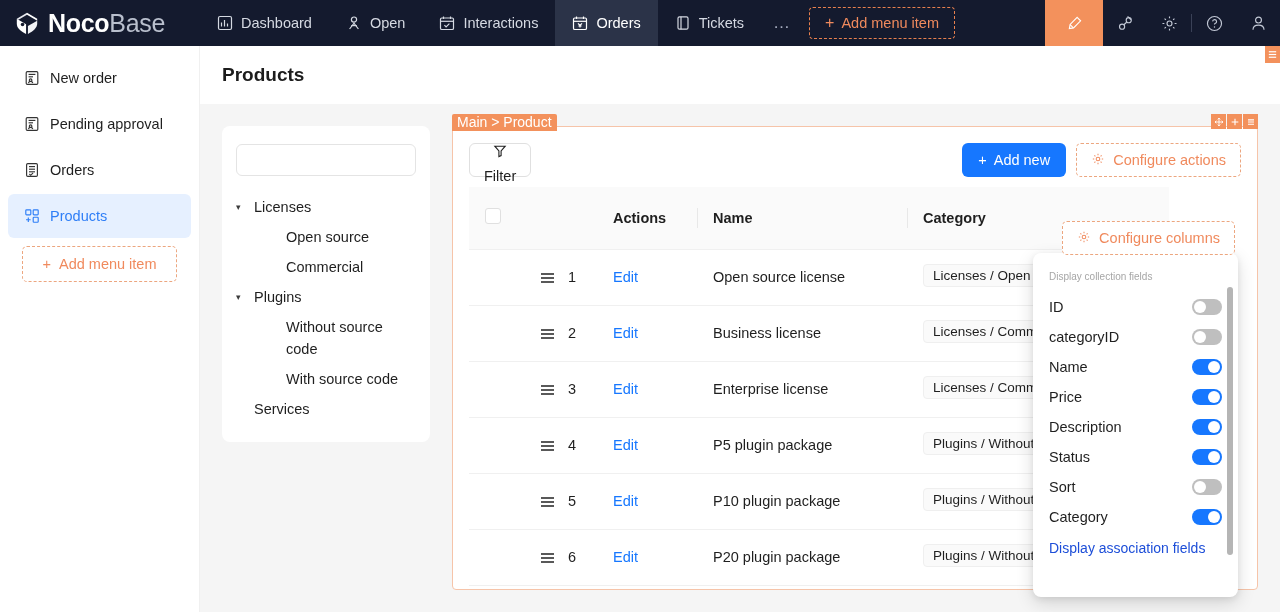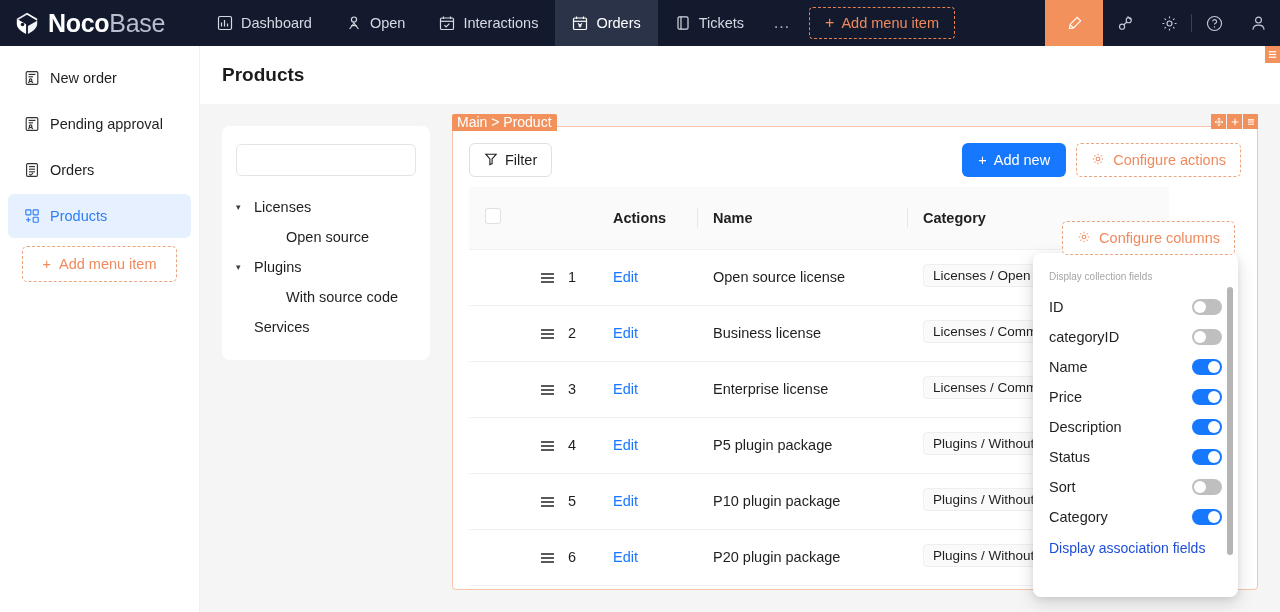--- a/index.html
+++ b/index.html
@@ -124,21 +124,21 @@
   .corner-btn {
     width: 15px; height: 15px; background: #f3915c; display: flex;
     align-items: center; justify-content: center; cursor: pointer; color: #fff;
   }
   .block-toolbar {
     display: flex; align-items: center; padding: 16px 16px 10px; gap: 10px;
   }
   .btn-filter {
     display: flex; align-items: center; gap: 7px; height: 34px; padding: 0 14px;
     border: 1px solid #e0e0e0; border-radius: 6px; background: #fff; font-size: 14.5px;
-    color: #1f1f1f; cursor: pointer;
+    color: #1f1f1f; cursor: pointer; flex-direction: column;
   }
   .toolbar-gap { flex: 1 1 auto; }
   .btn-add-new {
     display: flex; align-items: center; gap: 7px; height: 34px; padding: 0 16px;
     border-radius: 6px; background: #1677ff; color: #ffffff; font-size: 14.5px;
     cursor: pointer; border: none;
   }
   .btn-config-actions {
     display: flex; align-items: center; gap: 8px; height: 34px; padding: 0 14px;
     border: 1px dashed #eca67f; border-radius: 5px; color: #f08a5d; font-size: 14.5px;
@@ -429,26 +429,32 @@
 
             <div class="tree-node">
               <span class="caret">▾</span>
               <span class="label">Licenses</span>
             </div>
 
             <div class="tree-node child">
               <span class="label">Open source</span>
             </div>
 
+            <div class="tree-node child">
+              <span class="label">Commercial</span>
+            </div>
 
             <div class="tree-node">
               <span class="caret">▾</span>
               <span class="label">Plugins</span>
             </div>
 
+            <div class="tree-node child">
+              <span class="label">Without source code</span>
+            </div>
 
             <div class="tree-node child">
               <span class="label">With source code</span>
             </div>
 
             <div class="tree-node leaf-root">
               <span class="label">Services</span>
             </div>
           </div>
         </div>

